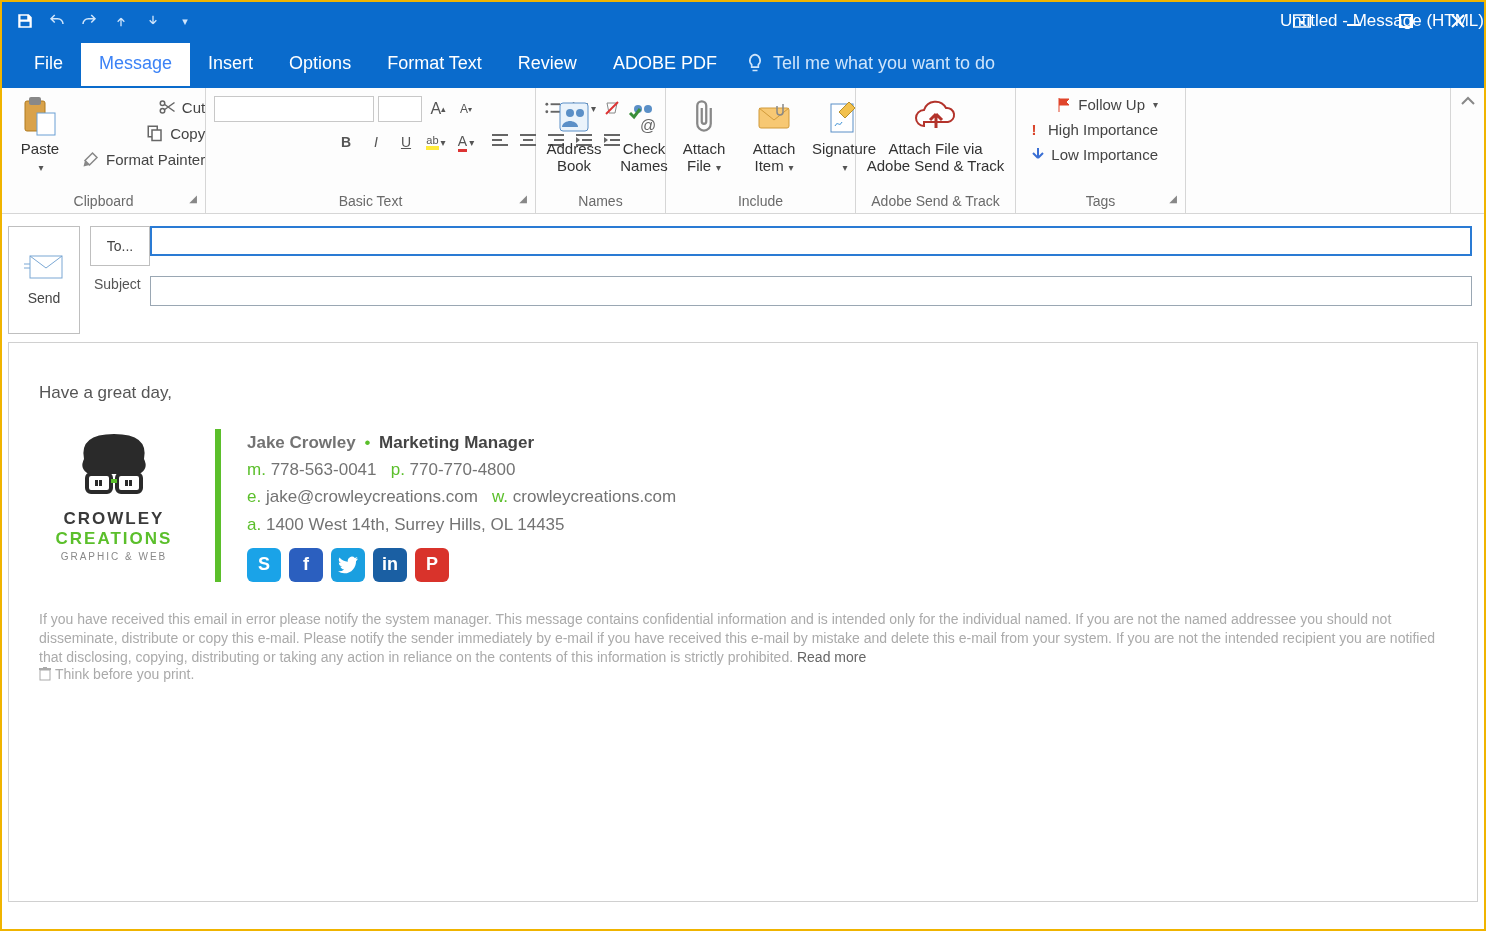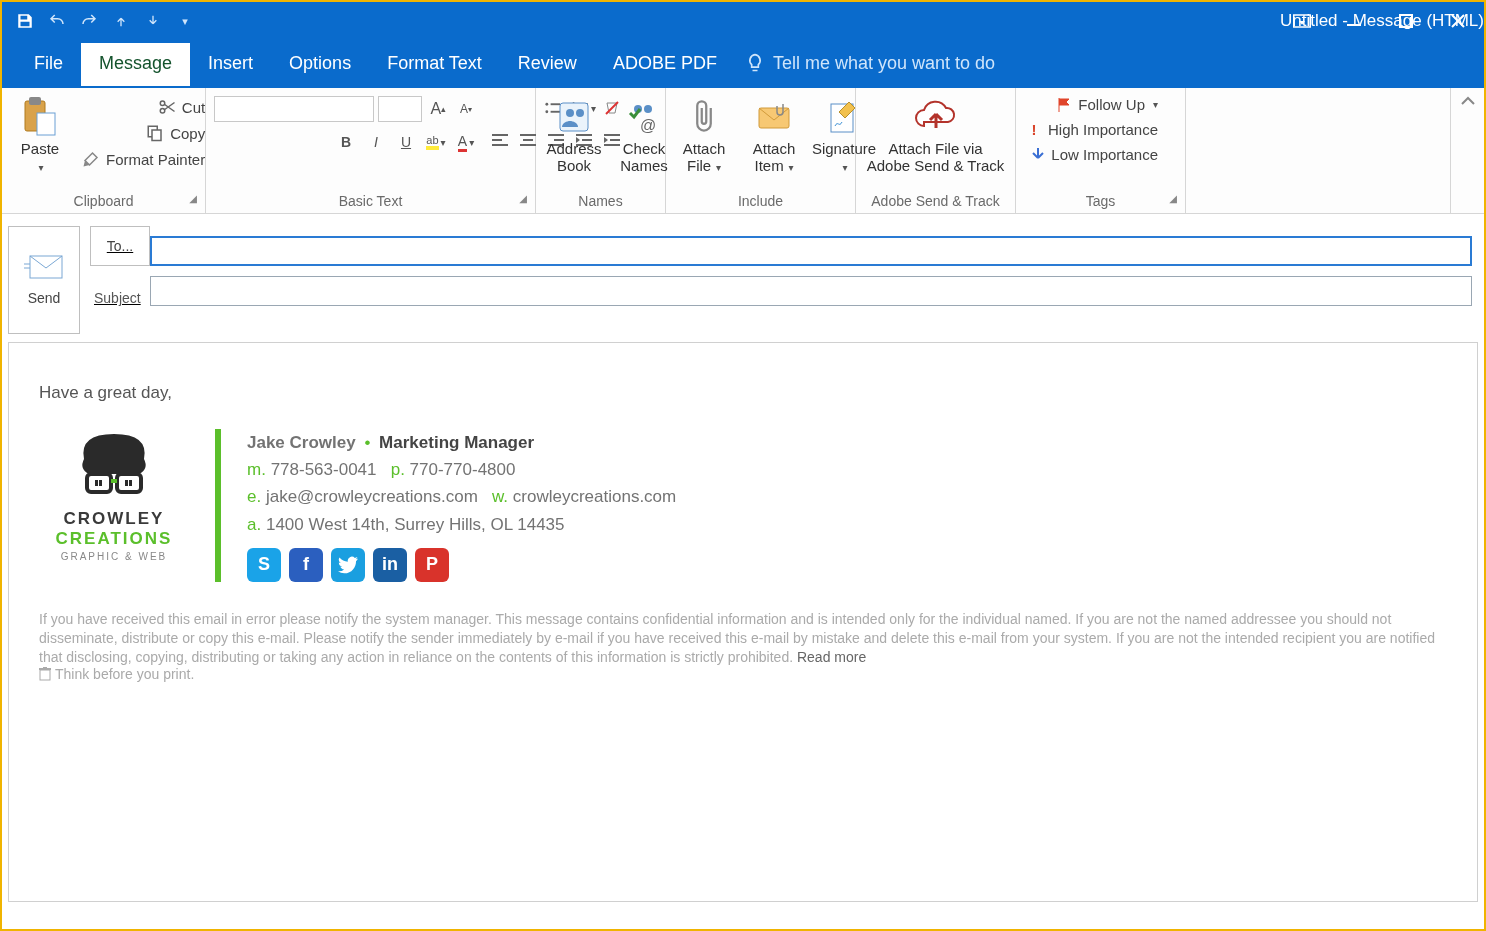--- a/index.html
+++ b/index.html
@@ -30,21 +30,21 @@
   .menurow {
     background:#0a6bcc;
     height:48px;
     display:flex;
     align-items:center;
     padding-left:14px;
     color:#fff;
     font-size:18px;
   }
   .mtab { padding:10px 18px 12px 18px; cursor:default; }
-  .mtab.active { background:#fff; color:#14532d; }
+  .mtab.active { background:#fff; color:#3b82f6; }
   .tellme { display:flex; align-items:center; gap:8px; padding:10px 18px 12px 10px; color:#cfe5fb; }
   .bulb svg { width:20px; height:20px; }
   
   .ribbon {
     height:126px;
     border-bottom:1px solid #d6d6d6;
     display:flex;
     background:#fdfdfd;
   }
   .rgroup {
@@ -86,21 +86,21 @@
   }
   .sendbox {
     width:72px; height:108px; border:1px solid #bfbfbf;
     display:flex; flex-direction:column; align-items:center; justify-content:center; gap:10px;
     color:#444;
   }
   .fieldbtn {
     width:60px; height:40px; border:1px solid #bfbfbf; display:flex; align-items:center; justify-content:center;
     color:#444; background:#fff;
   }
-  .fieldrow { display:flex; align-items:flex-end; gap:0;text-decoration:underline; }
+  .fieldrow { display:flex; align-items:flex-start; gap:0; }
   .fieldrow .label { width:60px; text-align:left; color:#555; padding-left:4px;}
   .txtinput {
     flex:1; height:30px; border:1px solid #9aa7b3; background:#fff;
   }
   .txtinput.focus { border:1px solid #2a7bd4; box-shadow:0 0 0 1px #2a7bd4 inset;}
   .fieldscol { flex:1; display:flex; flex-direction:column; gap:10px; padding-right:6px;}
   
   .bodyarea {
     margin:8px 6px 6px 6px;
     border:1px solid #d0d0d0;

